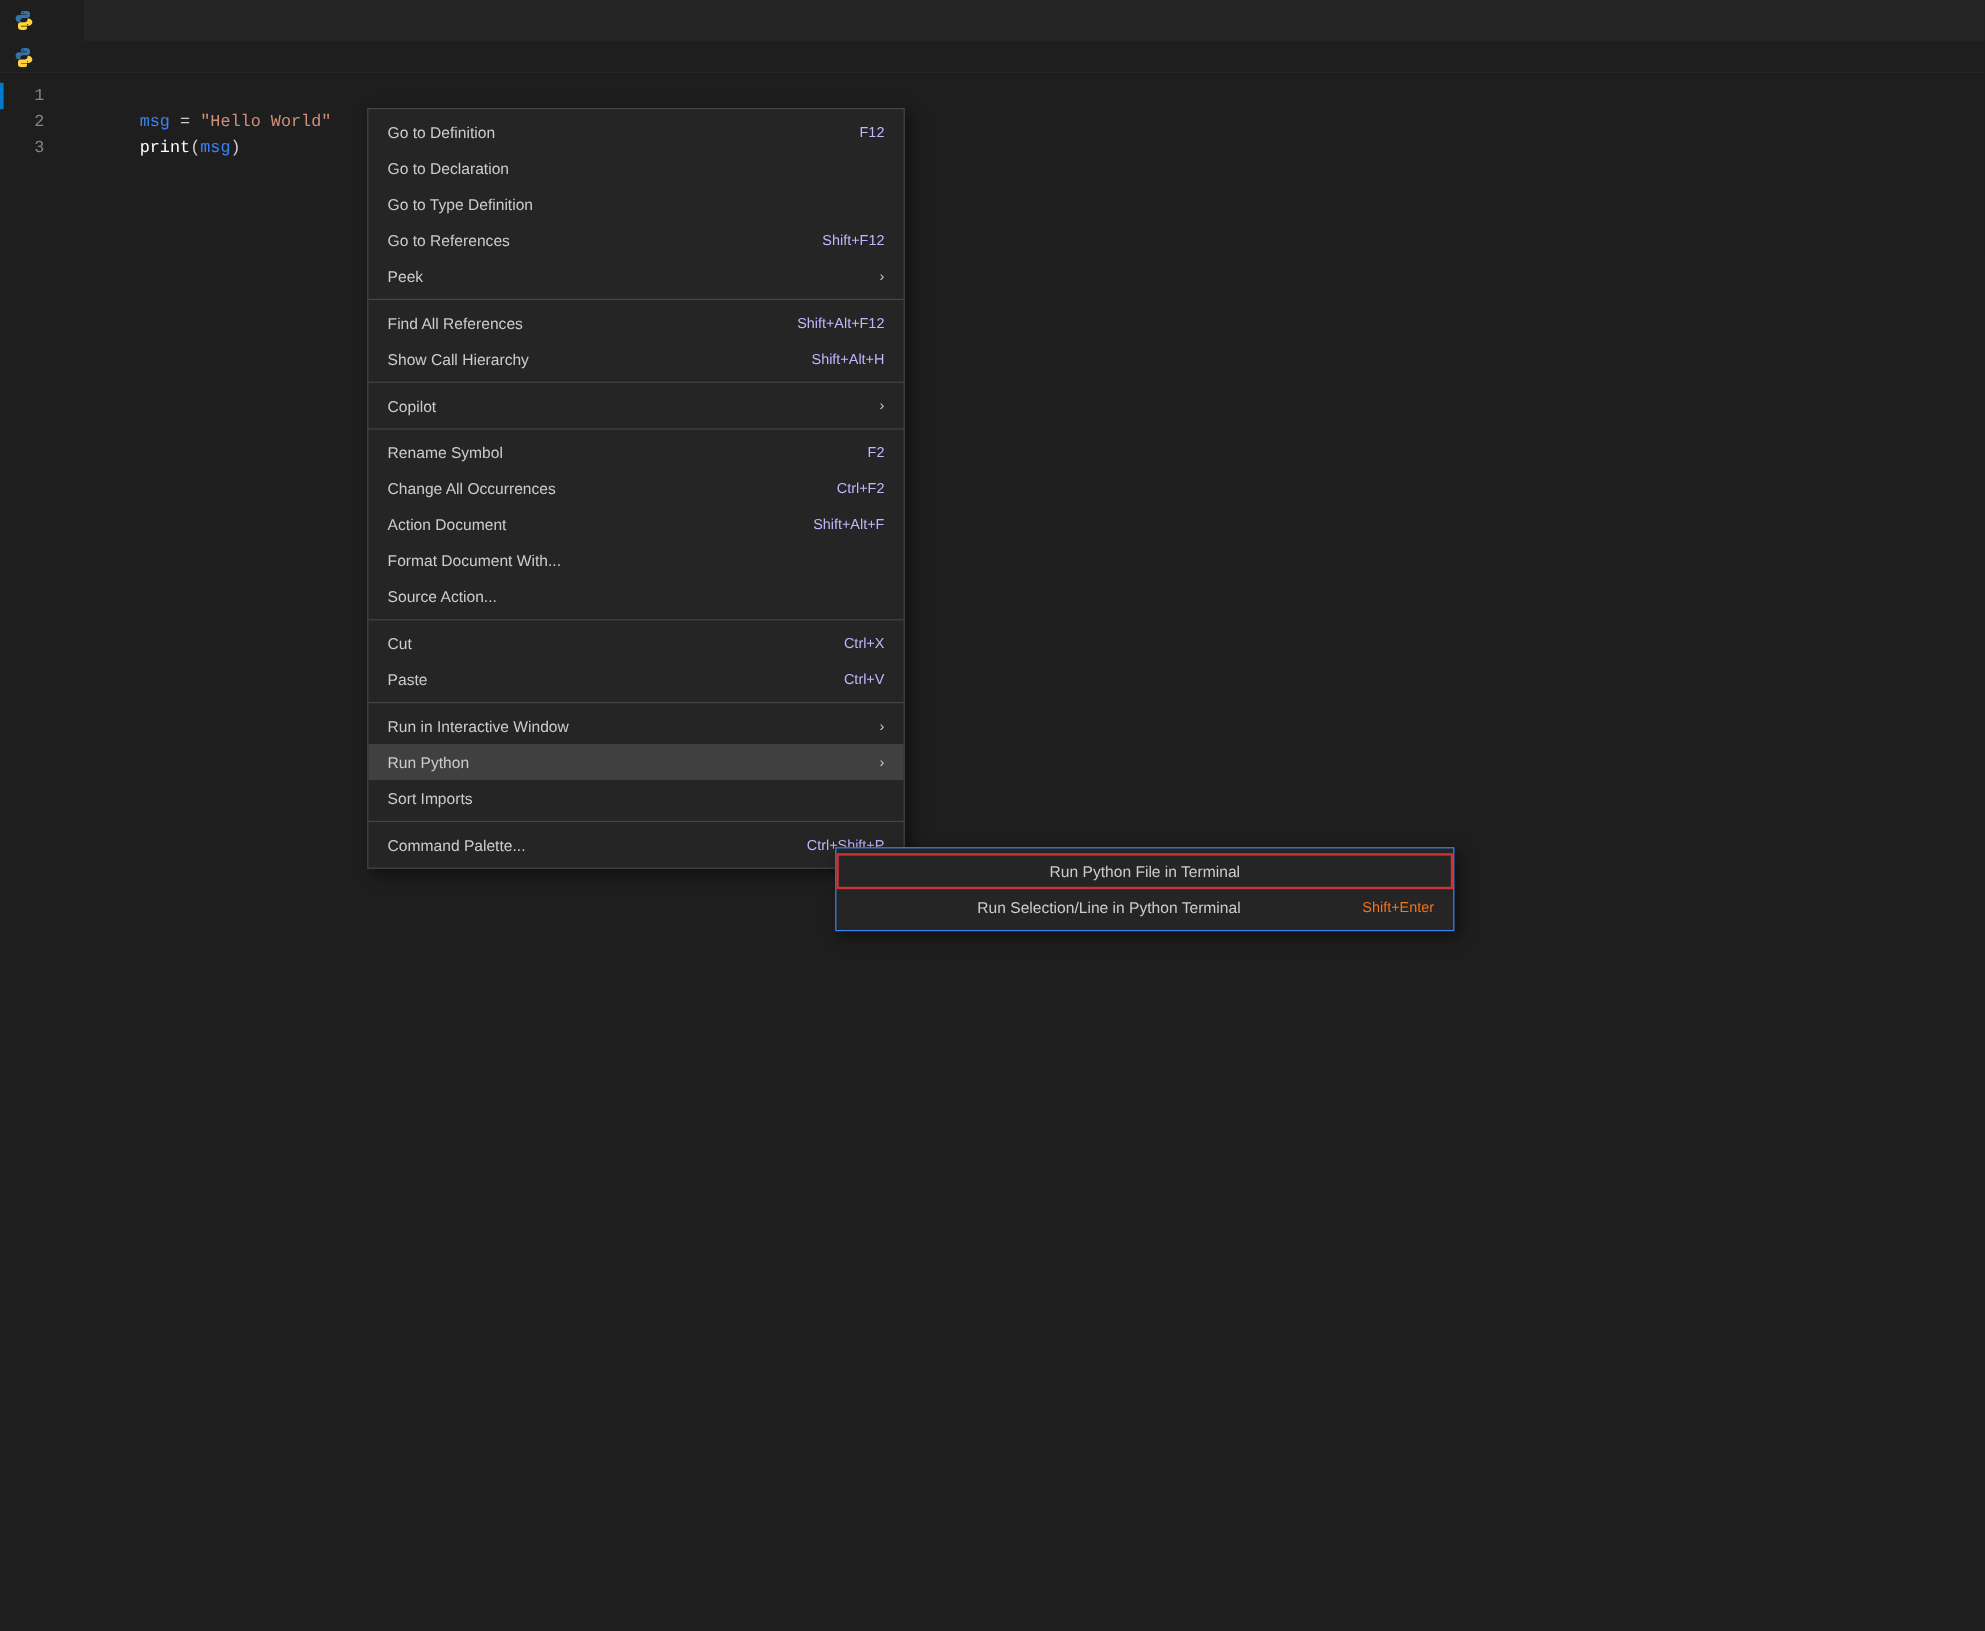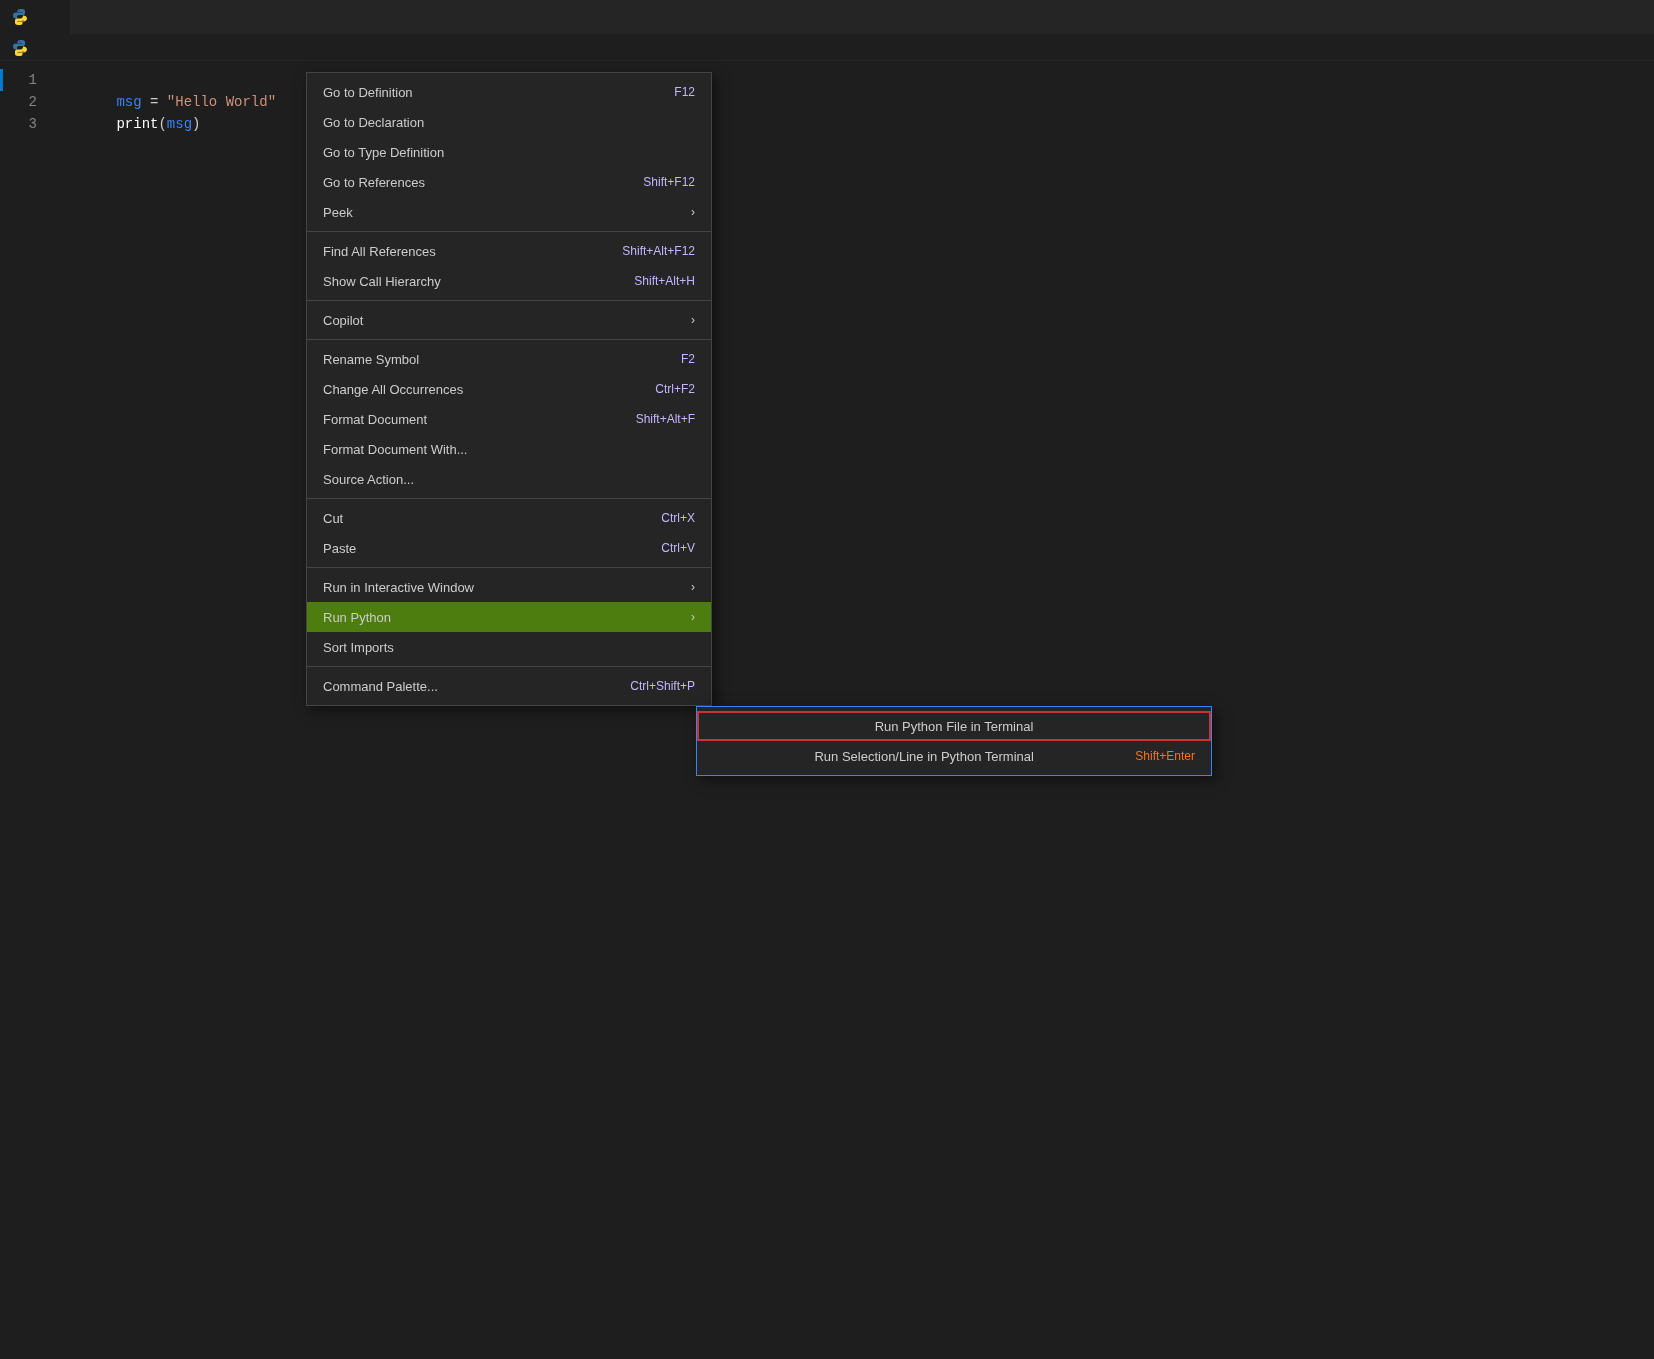--- a/index.html
+++ b/index.html
@@ -114,43 +114,43 @@
       left: 0;
       top: 8px;
       width: 3px;
       height: 22px;
       background-color: #007acc;
     }
 
     
     .context-menu {
       position: absolute;
-      top: 72px;
+      top: 90px;
       left: 306px;
-      width: 406px;
+      width: 448px;
       background-color: #252526;
       border: 1px solid #454545;
       box-shadow: 4px 4px 12px rgba(0,0,0,0.5);
       z-index: 100;
       padding: 4px 0;
     }
 
     .menu-item {
       display: flex;
       align-items: center;
       justify-content: space-between;
       padding: 5px 16px;
       cursor: pointer;
       font-size: 13px;
       color: #cccccc;
       height: 30px;
     }
 
     .menu-item.highlighted {
-      background-color: #4d7c0f;
+      background-color: #404040;
     }
 
     .menu-item .item-label {
       flex: 1;
     }
 
     .menu-item .item-shortcut {
       color: #c4b5fd;
       font-size: 12px;
       margin-left: 16px;
@@ -302,21 +302,21 @@
     <div class="menu-separator"></div>
     <div class="menu-item">
       <span class="item-label">Rename Symbol</span>
       <span class="item-shortcut">F2</span>
     </div>
     <div class="menu-item">
       <span class="item-label">Change All Occurrences</span>
       <span class="item-shortcut">Ctrl+F2</span>
     </div>
     <div class="menu-item">
-      <span class="item-label">Format Document</span>
+      <span class="item-label">Action Document</span>
       <span class="item-shortcut">Shift+Alt+F</span>
     </div>
     <div class="menu-item">
       <span class="item-label">Format Document With...</span>
     </div>
     <div class="menu-item">
       <span class="item-label">Source Action...</span>
     </div>
     <div class="menu-separator"></div>
     <div class="menu-item">

